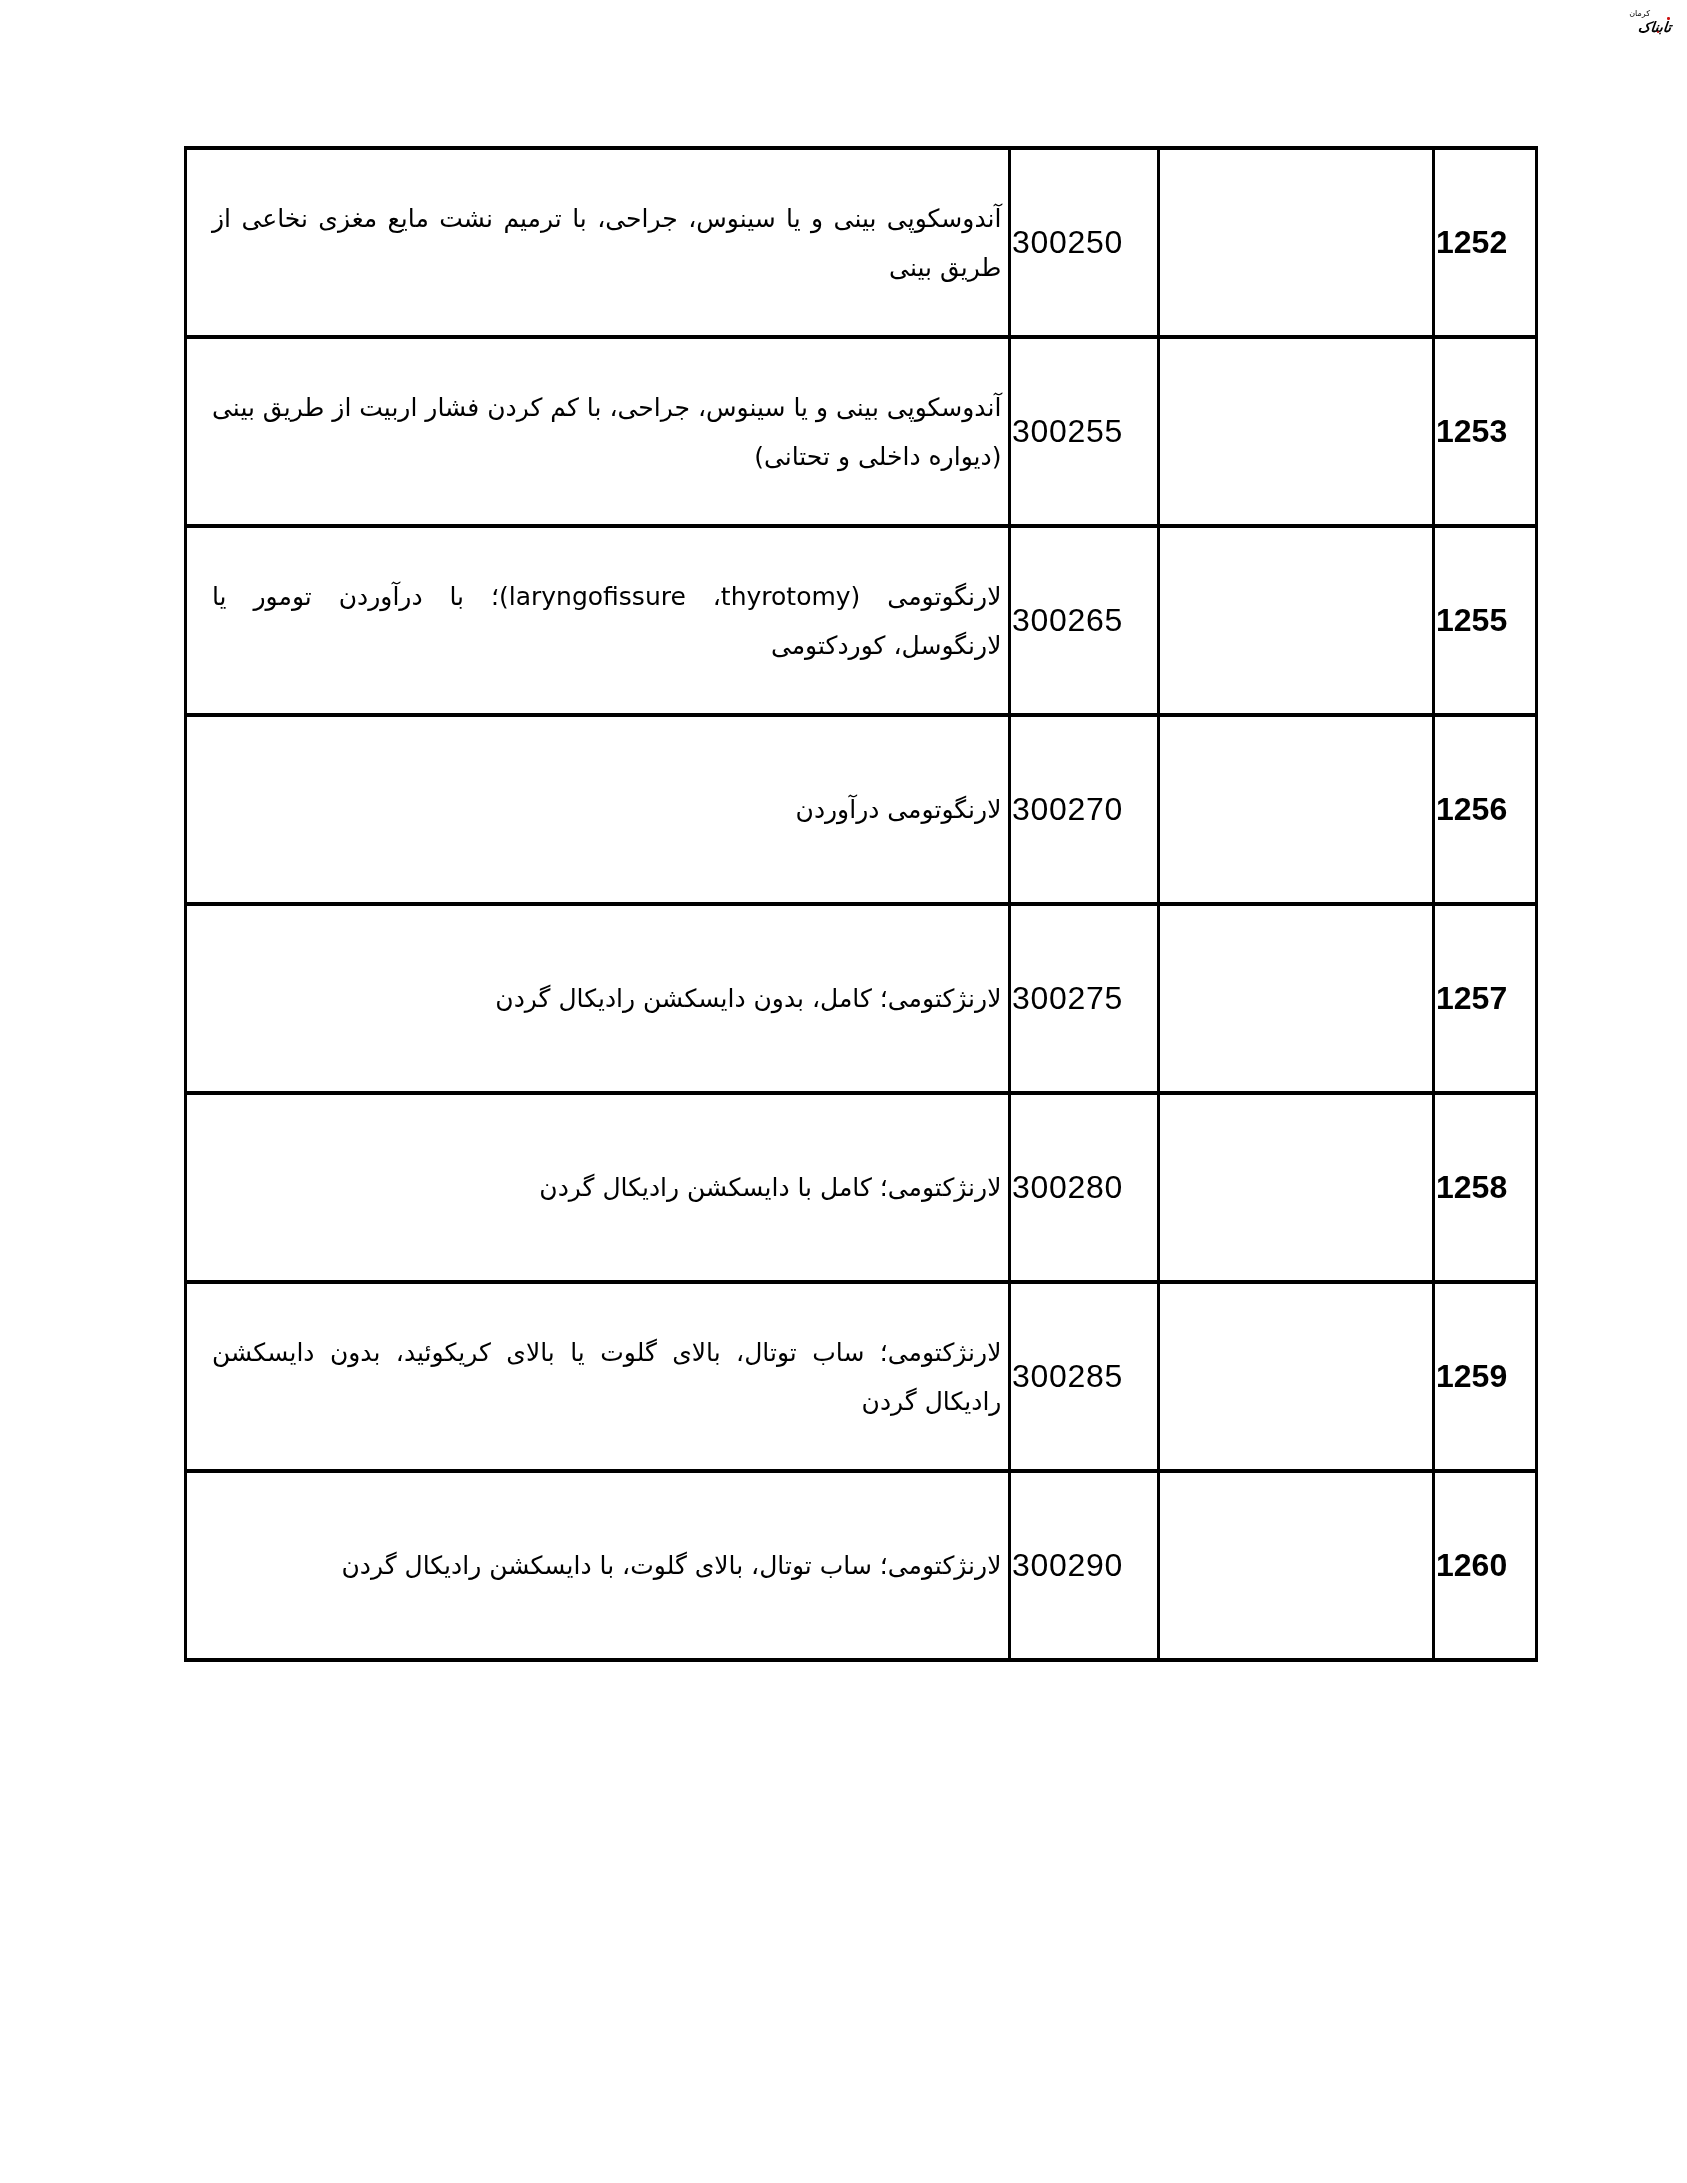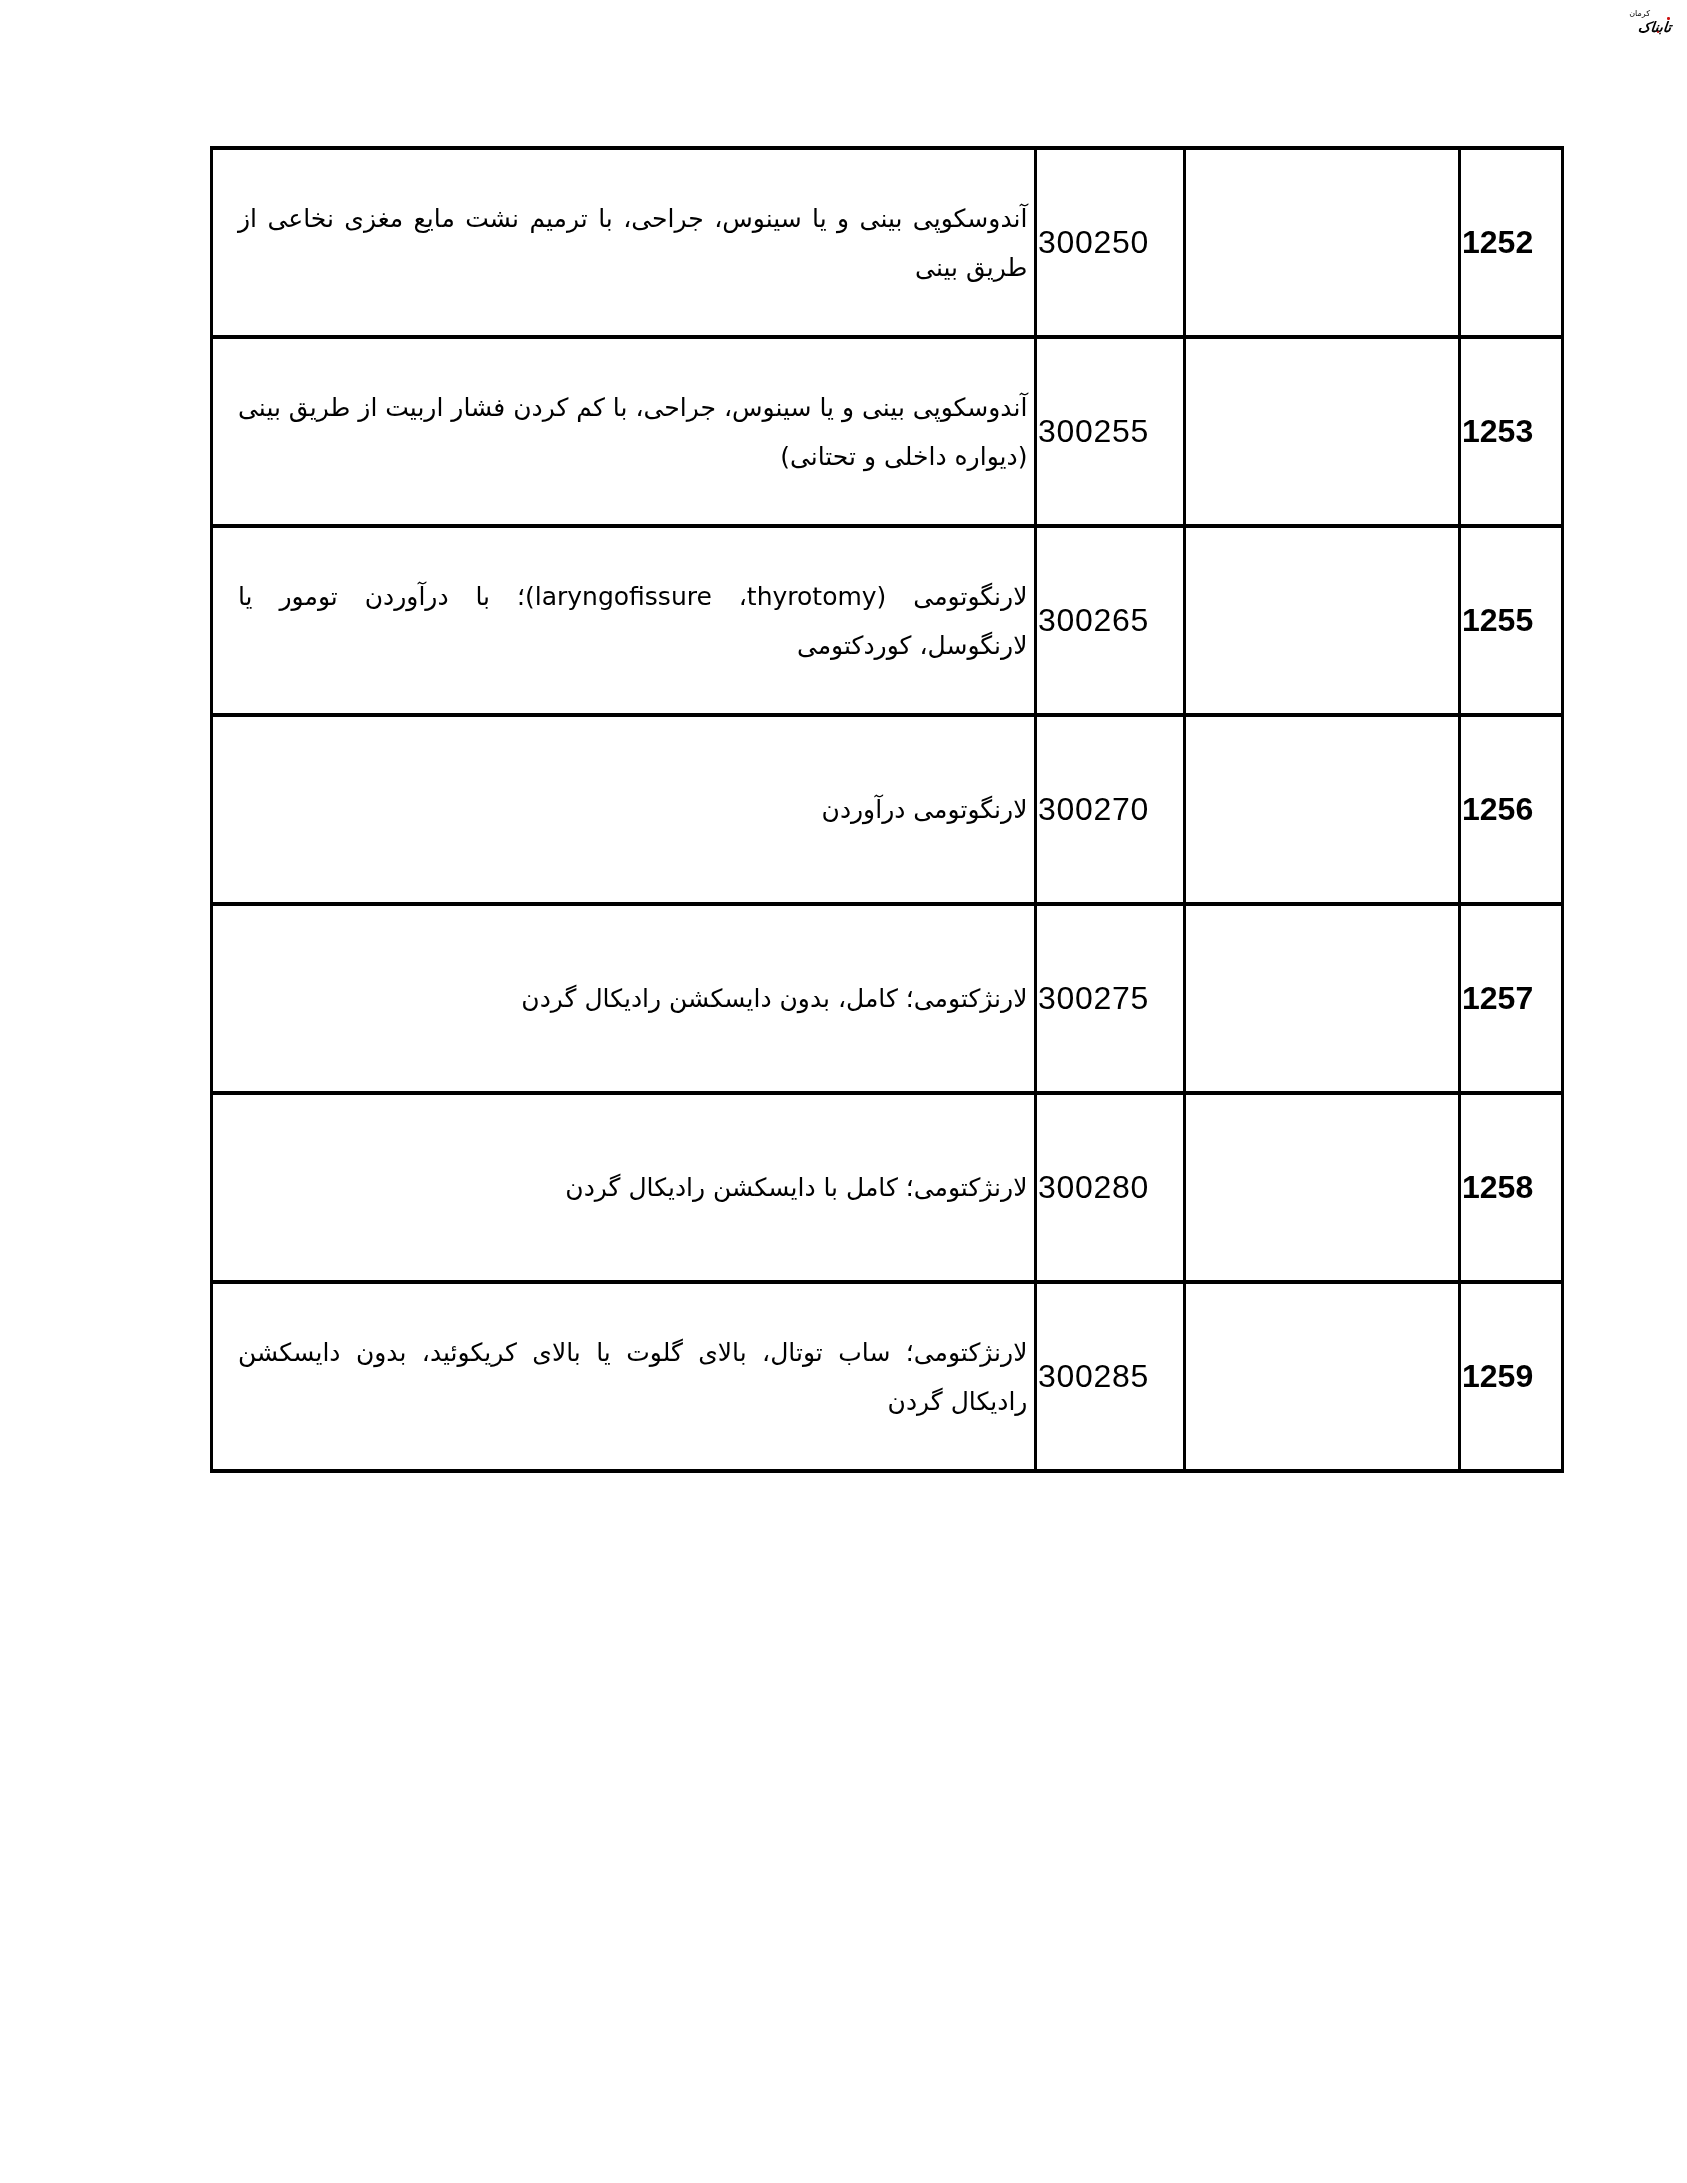--- a/index.html
+++ b/index.html
@@ -50,21 +50,21 @@
     width: 2.6px;
     height: 2.6px;
     border-radius: 50%;
   }
   .logo .dot1 { top: 9.3px; right: 4px; }
   .logo .dot2 { top: 22.5px; right: 14.6px; }
 
   
   table.codes {
     position: absolute;
-    left: 210px;
+    left: 184px;
     top: 146px;
     width: 1350px;
     border-collapse: collapse;
     table-layout: fixed;
   }
   table.codes tr { height: 189px; }
   table.codes td {
     border-left: 3.3px solid #000;
     border-right: 3.3px solid #000;
     border-top: 4px solid #000;
@@ -150,15 +150,21 @@
       <td class="code">300280</td>
       <td class="blank"></td>
       <td class="num">1258</td>
     </tr>
     <tr>
       <td class="desc">لارنژکتومی؛ ساب توتال، بالای گلوت یا بالای کریکوئید، بدون دایسکشن رادیکال گردن</td>
       <td class="code">300285</td>
       <td class="blank"></td>
       <td class="num">1259</td>
     </tr>
+    <tr>
+      <td class="desc">لارنژکتومی؛ ساب توتال، بالای گلوت، با دایسکشن رادیکال گردن</td>
+      <td class="code">300290</td>
+      <td class="blank"></td>
+      <td class="num">1260</td>
+    </tr>
   </tbody>
 </table>
 
 
 </body></html>

